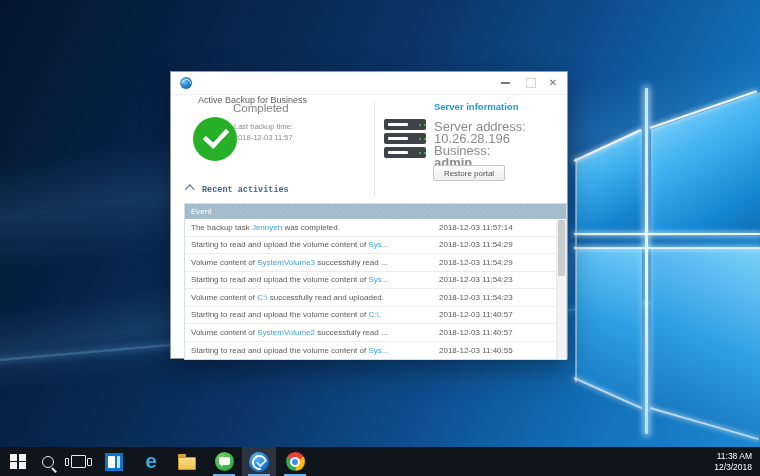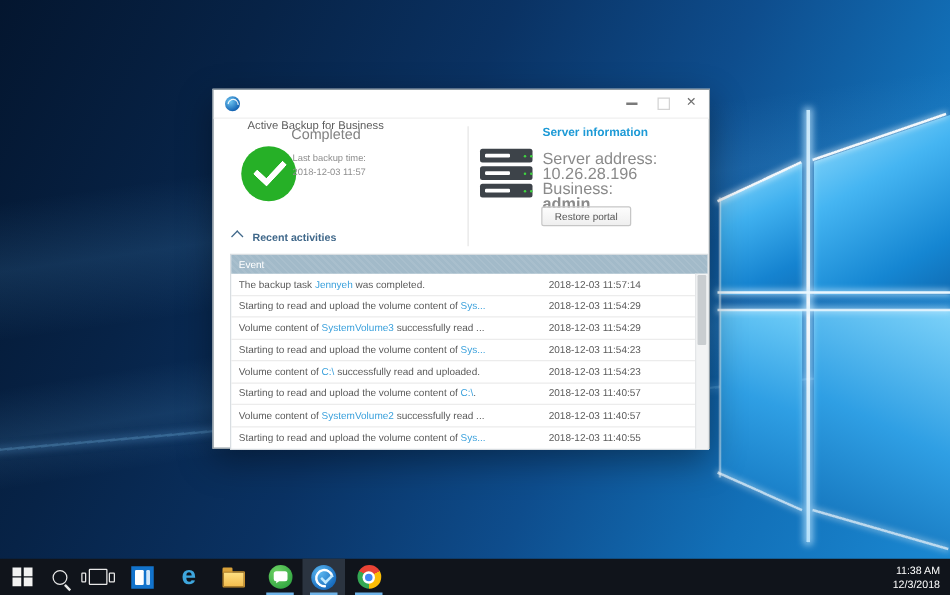--- a/index.html
+++ b/index.html
@@ -72,21 +72,21 @@
   .srv-unit::before{content:"";position:absolute;left:4px;top:4px;width:20px;height:3px;background:#fff;border-radius:1px;}
   .srv-unit::after{content:"";position:absolute;right:5px;top:4.5px;width:2.5px;height:2.5px;border-radius:50%;
     background:#3fd43f;box-shadow:5px 0 0 #3fd43f;}
   .srv-heading{position:absolute;left:263px;top:6px;font-size:9.5px;font-weight:bold;color:#1d9ad6;}
   .srv-label{position:absolute;left:263px;font-size:13px;color:#8a8a8a;}
   .lbl-addr{top:24px;} .val-addr{top:36px;} .lbl-user{top:48px;} .val-user{top:60px;font-weight:bold;}
   .restore-btn{position:absolute;left:262px;top:70px;width:72px;height:16px;box-sizing:border-box;
     background:linear-gradient(#fdfdfd,#efefef);border:1px solid #c6c6c6;border-radius:2px;
     font-size:8px;color:#555;display:flex;align-items:center;justify-content:center;cursor:pointer;}
 
-  .ra-head{position:absolute;left:16px;top:90px;display:flex;align-items:flex-start;cursor:pointer;}
+  .ra-head{position:absolute;left:16px;top:90px;display:flex;align-items:flex-start;cursor:pointer;font-family:Liberation Mono, monospace;}
   .chev{width:6px;height:6px;border-left:1.6px solid #40688a;border-top:1.6px solid #40688a;
     transform:rotate(45deg) translateY(1px);margin-right:8px;}
   .ra-text{font-size:8.5px;font-weight:bold;color:#40688a;}
 
   .table{position:absolute;left:13px;top:108px;width:383px;height:157px;border:1px solid #d8dde1;
     box-sizing:border-box;background:#fff;}
   .thead{position:relative;height:15px;background:#a2bac9;
     background-image:repeating-linear-gradient(45deg,rgba(255,255,255,.08) 0 1.5px,transparent 1.5px 4px);
     color:#fff;font-size:8px;line-height:15px;}
   .th-event{position:absolute;left:6px;} .th-date{position:absolute;left:254px;margin-top:40px;}

